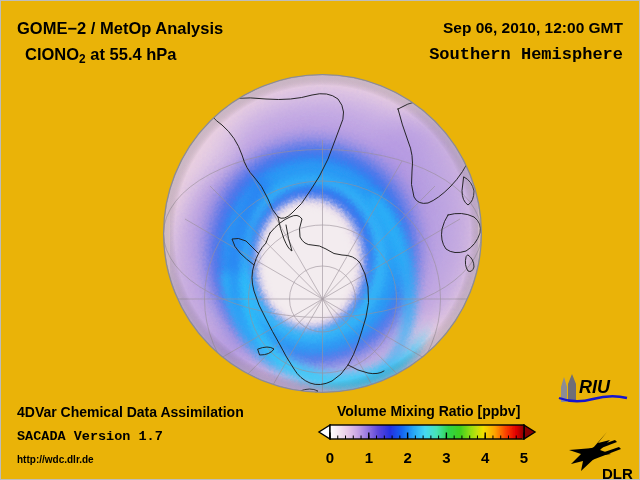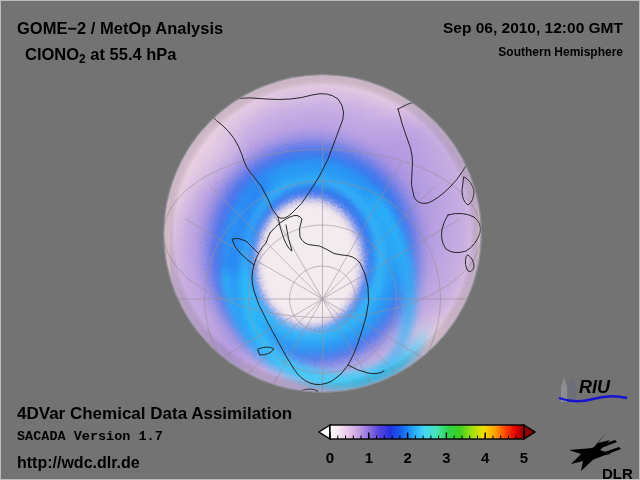--- a/index.html
+++ b/index.html
@@ -1,34 +1,34 @@
 <!DOCTYPE html>
 <html><head>
 <meta charset="utf-8">
 <style>
   html,body{margin:0;padding:0;background:#ffffff;}
   body{width:640px;height:480px;overflow:hidden;
        font-family:"Liberation Sans",sans-serif;
        -webkit-font-smoothing:antialiased;}
-  #page{position:relative;width:640px;height:480px;background:#737373;
+  #page{position:relative;width:640px;height:480px;background:#eab308;
         box-sizing:border-box;border:1px solid #bdbdbd;}
 
   .txt{position:absolute;color:#000;font-weight:bold;white-space:nowrap;}
 
   
   #hdr-l1{left:16px;top:18px;font-size:16.5px;}
   #hdr-l2{left:16px;top:44px;font-size:16.5px;margin-left:8px;}
   #hdr-r1{right:16px;top:18px;font-size:15.5px;text-align:left;}
-  #hdr-r2{right:16px;top:44px;font-size:12px;text-align:center;}
+  #hdr-r2{right:16px;top:44px;font-size:17px;text-align:center;font-family:Liberation Mono, monospace;}
   .sub{font-size:0.72em;vertical-align:-0.28em;font-weight:bold;}
 
   
-  #ft1{left:16px;top:403px;font-size:17px;}
+  #ft1{left:16px;top:403px;font-size:14px;}
   #ft2{left:16px;top:428px;font-size:13.5px;font-family:Liberation Mono, monospace;}
-  #ft3{left:16px;top:453px;font-size:16px;}
+  #ft3{left:16px;top:453px;font-size:10px;}
 
   
   #globe-wrap{position:absolute;left:161px;top:72px;width:321px;height:321px;}
   #globe-svg{display:block;width:321px;height:321px;}
 
   
   #cb-title{left:336px;top:402px;font-size:14px;}
   #cb-box{position:absolute;left:316px;top:423px;width:220px;height:16px;}
   #cb-svg{display:block;}
   .cb-tick-lab{position:absolute;top:448px;font-size:15px;font-weight:bold;
@@ -201,20 +201,21 @@
           <path d="M138 318 Q148 314 156 318 Q150 324 140 322 Z"></path>
         </g>
 
         <circle cx="160.5" cy="160.5" r="159" fill="url(#gEdge)"></circle>
       </g>
 
       <circle cx="160.5" cy="160.5" r="159" fill="none" stroke="#8b8b95" stroke-width="1.1"></circle>
     </svg>
   </div>
 
+  <div class="txt" id="cb-title">Volume Mixing Ratio [ppbv]</div>
 
   <div id="cb-box">
     <svg id="cb-svg" width="220" height="16" viewBox="0 0 220 16">
       <defs>
         <linearGradient id="cbGrad" x1="0" y1="0" x2="1" y2="0">
             <stop offset="0%" stop-color="#ffffff"></stop>
             <stop offset="4%" stop-color="#f6e9f2"></stop>
             <stop offset="9%" stop-color="#e8c9e8"></stop>
             <stop offset="14.000000000000002%" stop-color="#c9a6e4"></stop>
             <stop offset="19%" stop-color="#9a7ae0"></stop>

